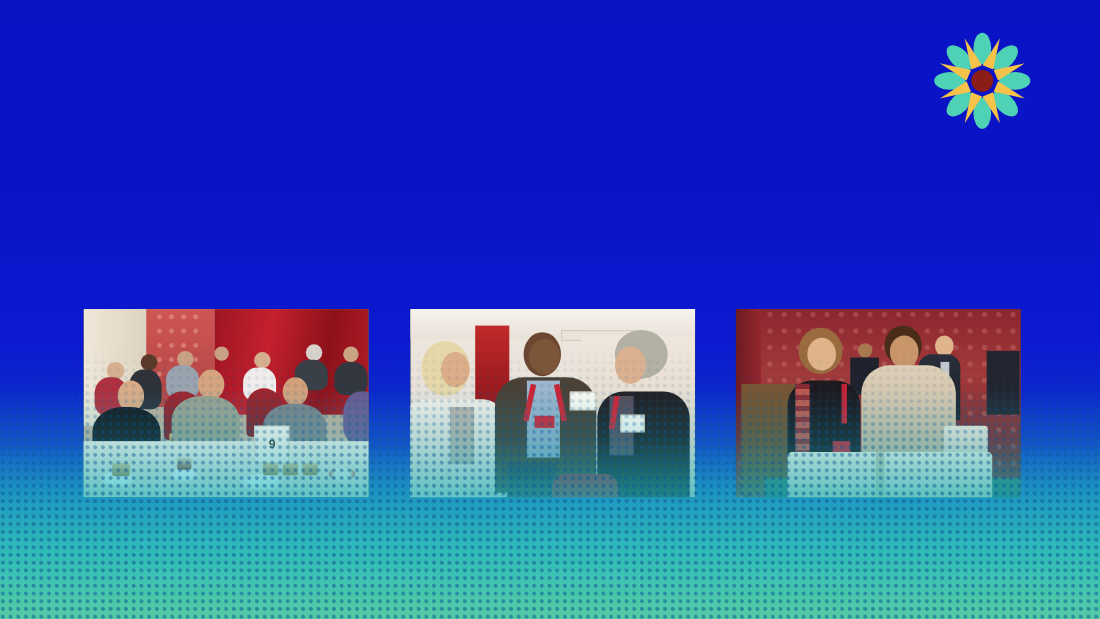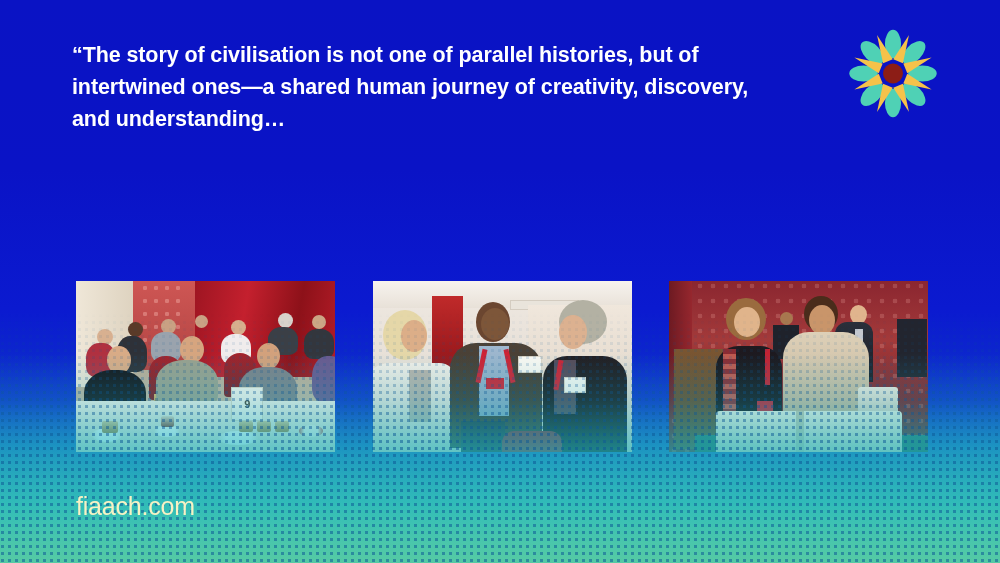--- a/index.html
+++ b/index.html
@@ -153,21 +153,20 @@
     font-size: 25px;
     font-weight: normal;
     letter-spacing: -0.2px;
   }
 </style>
 </head>
 <body>
 
 <div id="slide">
 
-  <div class="headline">“The story of civilisation is not one of parallel histories, but of intertwined ones—a shared human journey of creativity, discovery, and understanding…</div>
 
 
   <div class="logo">
     <svg viewBox="0 0 100 100" width="100" height="95" aria-hidden="true">
       <g>
 
         <g fill="#4fd1b5">
           <ellipse cx="50" cy="19" rx="8.5" ry="15" transform="rotate(0 50 50)"></ellipse>
           <ellipse cx="50" cy="19" rx="8.5" ry="15" transform="rotate(45 50 50)"></ellipse>
           <ellipse cx="50" cy="19" rx="8.5" ry="15" transform="rotate(90 50 50)"></ellipse>
@@ -301,15 +300,14 @@
 
       <div class="ph-layer p3-table"></div>
       <div class="ph-layer p3-book"></div>
       <div class="ph-layer p3-booksp"></div>
     </div>
   </div>
 
   <div class="tealwash"></div>
   <div class="halftone"></div>
 
-  <div class="url">fiaach.com</div>
 
 </div>
 
 </body></html>

